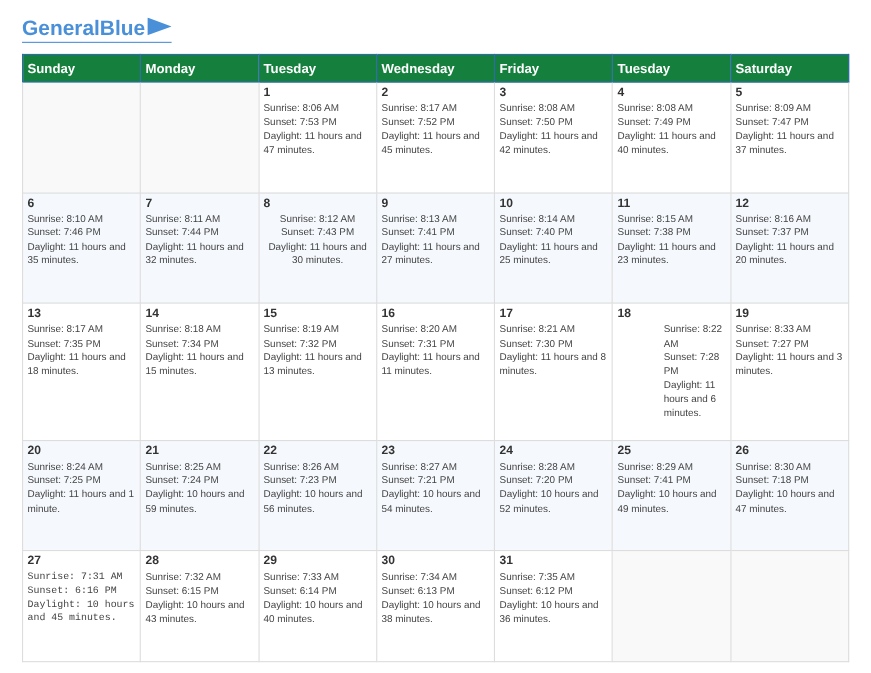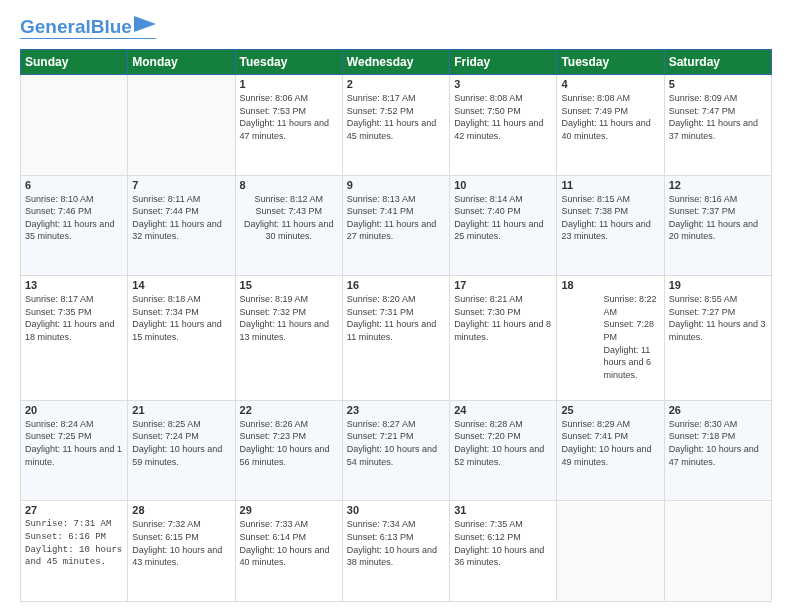--- a/index.html
+++ b/index.html
@@ -242,21 +242,21 @@
 Daylight: 11 hours and 8 minutes.</div>
           </td>
           <td>
             <span class="day-num">18</span>
             <div class="day-info" style="white-space: pre-line; margin-left: 42px;">Sunrise: 8:22 AM
 Sunset: 7:28 PM
 Daylight: 11 hours and 6 minutes.</div>
           </td>
           <td>
             <span class="day-num">19</span>
-            <div class="day-info" style="white-space: pre-line;">Sunrise: 8:55 AM
+            <div class="day-info" style="white-space: pre-line;">Sunrise: 8:33 AM
 Sunset: 7:27 PM
 Daylight: 11 hours and 3 minutes.</div>
           </td>
         </tr>
         <tr>
           <td>
             <span class="day-num">20</span>
             <div class="day-info" style="white-space: pre-line;">Sunrise: 8:24 AM
 Sunset: 7:25 PM
 Daylight: 11 hours and 1 minute.</div>

